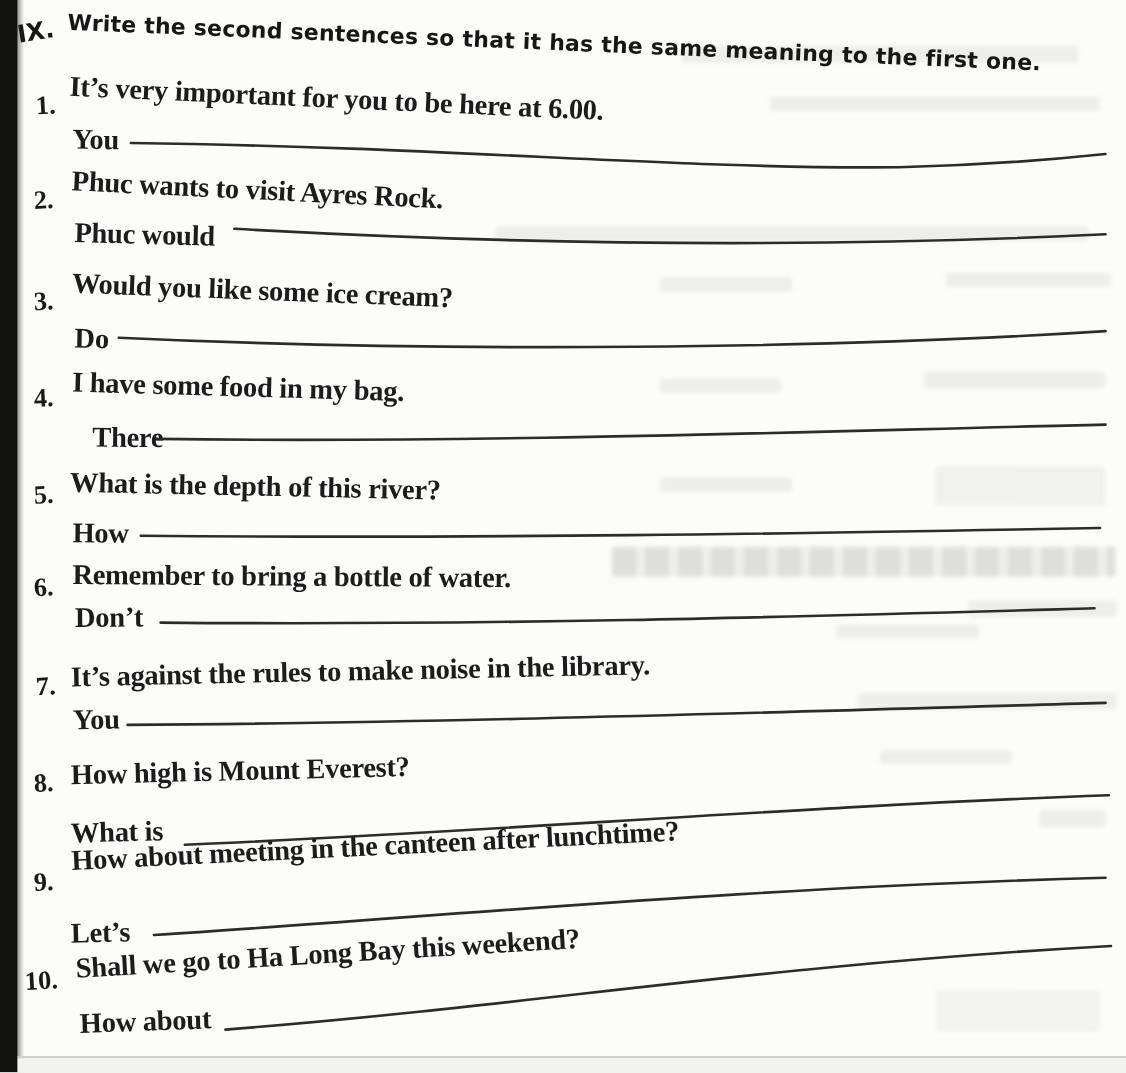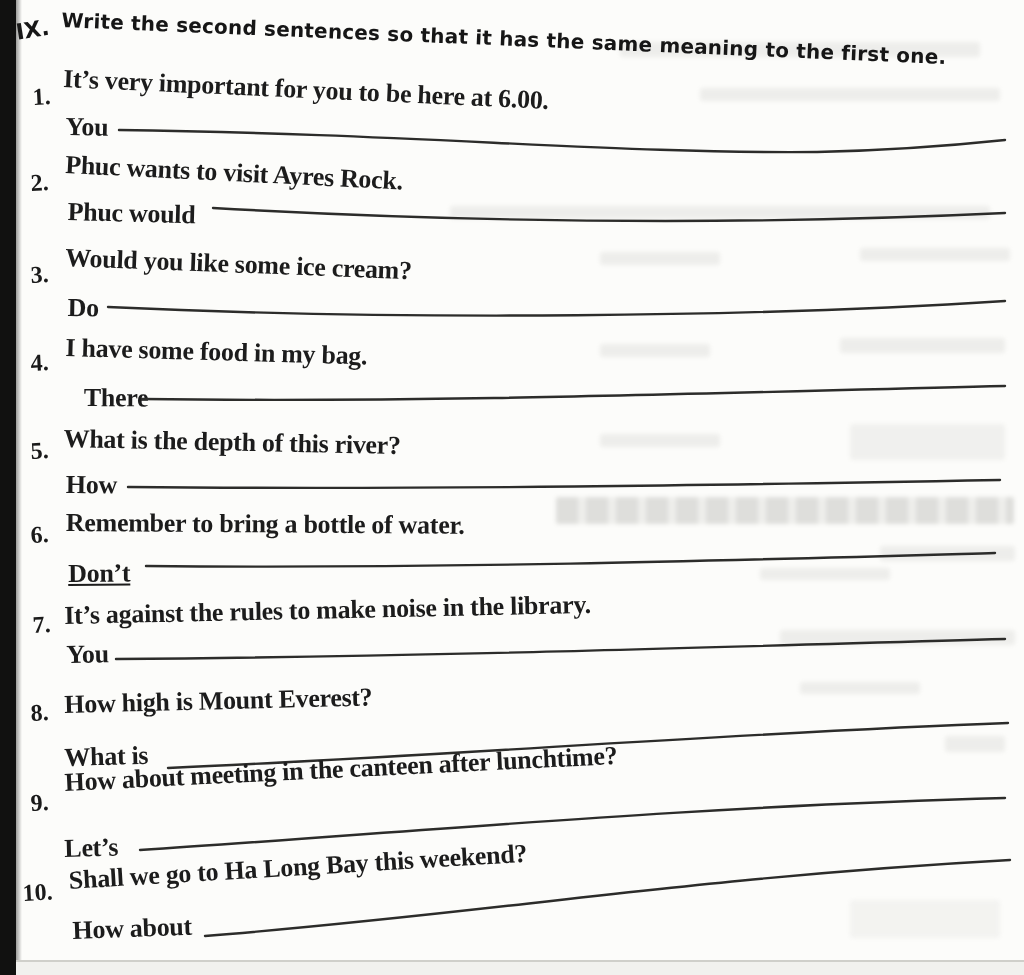--- a/index.html
+++ b/index.html
@@ -102,21 +102,21 @@
 
   <div class="num" style="left:30px;top:438px;">5.</div>
   <div class="sentence" style="left:64px;top:424px;transform:rotate(1.2deg);">What is the depth of this river?</div>
   <div class="prompt" style="left:66px;top:470px;transform:rotate(0.5deg);">How</div>
   <svg class="line" style="left:128px;top:472px;" width="872" height="28" viewBox="0 0 872 28">
       <path d="M0,15 C300,18 600,13 872,8"></path>
     </svg>
 
   <div class="num" style="left:30px;top:522px;">6.</div>
   <div class="sentence" style="left:66px;top:508px;transform:rotate(0.4deg);">Remember to bring a bottle of water.</div>
-  <div class="prompt" style="left:68px;top:559px;transform:rotate(-0.5deg);text-decoration:underline;">Don’t</div>
+  <div class="prompt" style="left:68px;top:547px;transform:rotate(-0.5deg);">Don’t</div>
   <svg class="line" style="left:146px;top:545px;" width="849" height="32" viewBox="0 0 849 32">
       <path d="M0,21 C300,24 600,15 849,8"></path>
     </svg>
 
   <div class="num" style="left:32px;top:612px;">7.</div>
   <div class="sentence" style="left:64px;top:601px;transform:rotate(-1.2deg);">It’s against the rules to make noise in the library.</div>
   <div class="prompt" style="left:66px;top:640px;transform:rotate(-1deg);">You</div>
   <svg class="line" style="left:116px;top:630px;" width="889" height="40" viewBox="0 0 889 40">
       <path d="M0,29 C300,27 600,17 889,9"></path>
     </svg>

